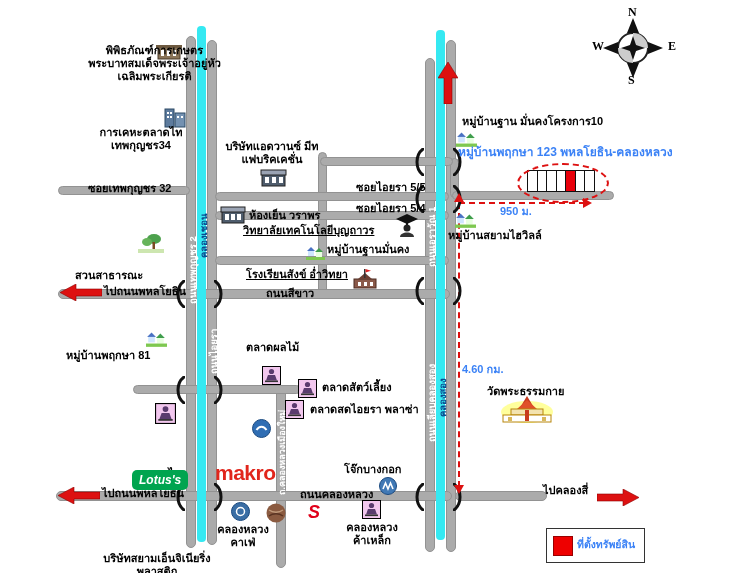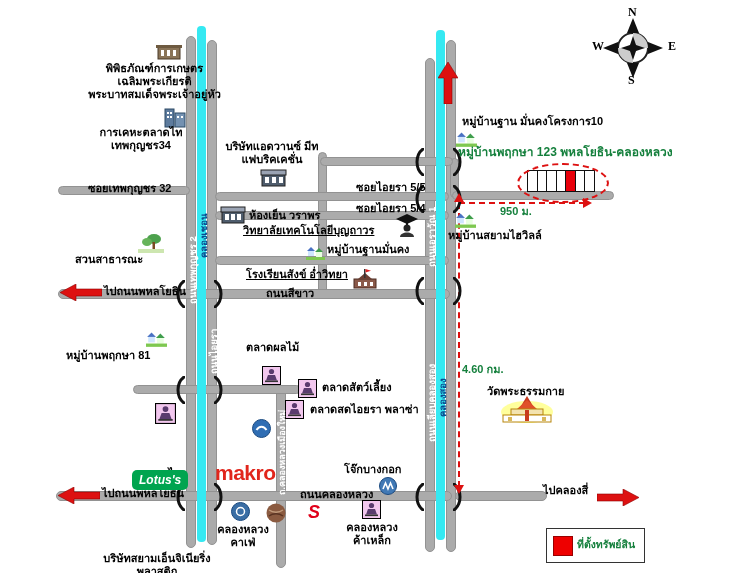--- a/index.html
+++ b/index.html
@@ -2,21 +2,21 @@
 <html><head>
 <meta charset="utf-8">
 <style>
   html,body{margin:0;padding:0;background:#fff;}
   #map{position:relative;width:750px;height:573px;background:#fff;overflow:hidden;
        font-family:"Liberation Sans",sans-serif;}
   .lbl{position:absolute;font-weight:bold;font-size:11px;line-height:13px;color:#000;
        white-space:nowrap;z-index:6;}
   .ctr{text-align:center;white-space:normal;}
   .u{text-decoration:underline;font-family:Liberation Serif, serif;}
-  .redtx{color:#15803d;}
+  .redtx{color:#3b82f6;}
   .vroad{position:absolute;background:#ababab;border:1px solid #929292;border-radius:5px;
          width:10px;z-index:2;box-sizing:border-box;}
   .hroad{position:absolute;background:#ababab;border:1px solid #929292;border-radius:5px;
          height:9px;z-index:2;box-sizing:border-box;}
   .canal{position:absolute;background:#35e9f2;width:9px;z-index:3;border-radius:4px;}
   .vlabel{position:absolute;writing-mode:vertical-rl;transform:rotate(180deg);
           font-weight:bold;font-size:9.5px;color:#fff;text-align:center;width:12px;
           white-space:nowrap;z-index:6;letter-spacing:0;}
   .canaltx{color:#0a4a90;}
   .brace{position:absolute;width:10px;height:28px;z-index:5;}
@@ -299,45 +299,45 @@
     <circle cx="9.5" cy="9.5" r="9" fill="#3a6ea5" stroke="#1b4a80"></circle>
     <circle cx="9.5" cy="9.5" r="4" fill="none" stroke="#fff" stroke-width="1.5"></circle>
   </svg>
   <svg class="icon" style="left:266px;top:503px;" width="20" height="20">
     <circle cx="10" cy="10" r="9.5" fill="#8a5a40"></circle>
     <path d="M3 7 C7 10 13 10 17 7" stroke="#c09a7a" stroke-width="1.5" fill="none"></path>
     <path d="M3 13 C7 10 13 10 17 13" stroke="#5a3422" stroke-width="1.5" fill="none"></path>
   </svg>
 
 
-  <div class="lbl ctr" style="left:62px;top:62px;width:185px;">
+  <div class="lbl ctr" style="left:62px;top:44px;width:185px;">
     <div>พิพิธภัณฑ์การเกษตร</div>
+    <div>พระบาทสมเด็จพระเจ้าอยู่หัว</div>
     <div>เฉลิมพระเกียรติ</div>
-    <div>พระบาทสมเด็จพระเจ้าอยู่หัว</div>
   </div>
 
   <div class="lbl ctr" style="left:85px;top:126px;width:112px;">
     <div>การเคหะตลาดไท</div>
     <div>เทพกุญชร34</div>
   </div>
 
   <div class="lbl ctr" style="left:214px;top:140px;width:116px;">
     <div>บริษัทแอดวานซ์ มีท</div>
     <div>แฟบริคเคชั่น</div>
   </div>
 
   <div class="lbl" style="left:88px;top:182px;">ซอยเทพกุญชร 32</div>
   <div class="lbl" style="left:356px;top:181px;">ซอยไอยรา 5/5</div>
   <div class="lbl" style="left:356px;top:202px;">ซอยไอยรา 5/4</div>
 
   <div class="lbl" style="left:249px;top:209px;">ห้องเย็น วราพร</div>
   <div class="lbl u" style="left:243px;top:224px;">วิทยาลัยเทคโนโลยีบุญถาวร</div>
   <div class="lbl" style="left:327px;top:243px;">หมู่บ้านฐานมั่นคง</div>
   <div class="lbl u" style="left:246px;top:268px;">โรงเรียนสังข์ อ่ำวิทยา</div>
-  <div class="lbl" style="left:75px;top:253px;text-align:center;">สวนสาธารณะ</div>
+  <div class="lbl" style="left:75px;top:269px;text-align:center;">สวนสาธารณะ</div>
   <div class="lbl" style="left:104px;top:285px;">ไปถนนพหลโยธิน</div>
   <div class="lbl" style="left:266px;top:287px;">ถนนสีขาว</div>
 
   <div class="lbl" style="left:462px;top:115px;">หมู่บ้านฐาน มั่นคงโครงการ10</div>
   <div class="lbl redtx" style="left:458px;top:146px;font-size:12px;">หมู่บ้านพฤกษา 123 พหลโยธิน-คลองหลวง</div>
   <div class="lbl" style="left:448px;top:229px;">หมู่บ้านสยามไฮวิลล์</div>
 
   <div class="lbl" style="left:66px;top:349px;">หมู่บ้านพฤกษา 81</div>
   <div class="lbl" style="left:246px;top:341px;">ตลาดผลไม้</div>
   <div class="lbl" style="left:322px;top:381px;">ตลาดสัตว์เลี้ยง</div>

